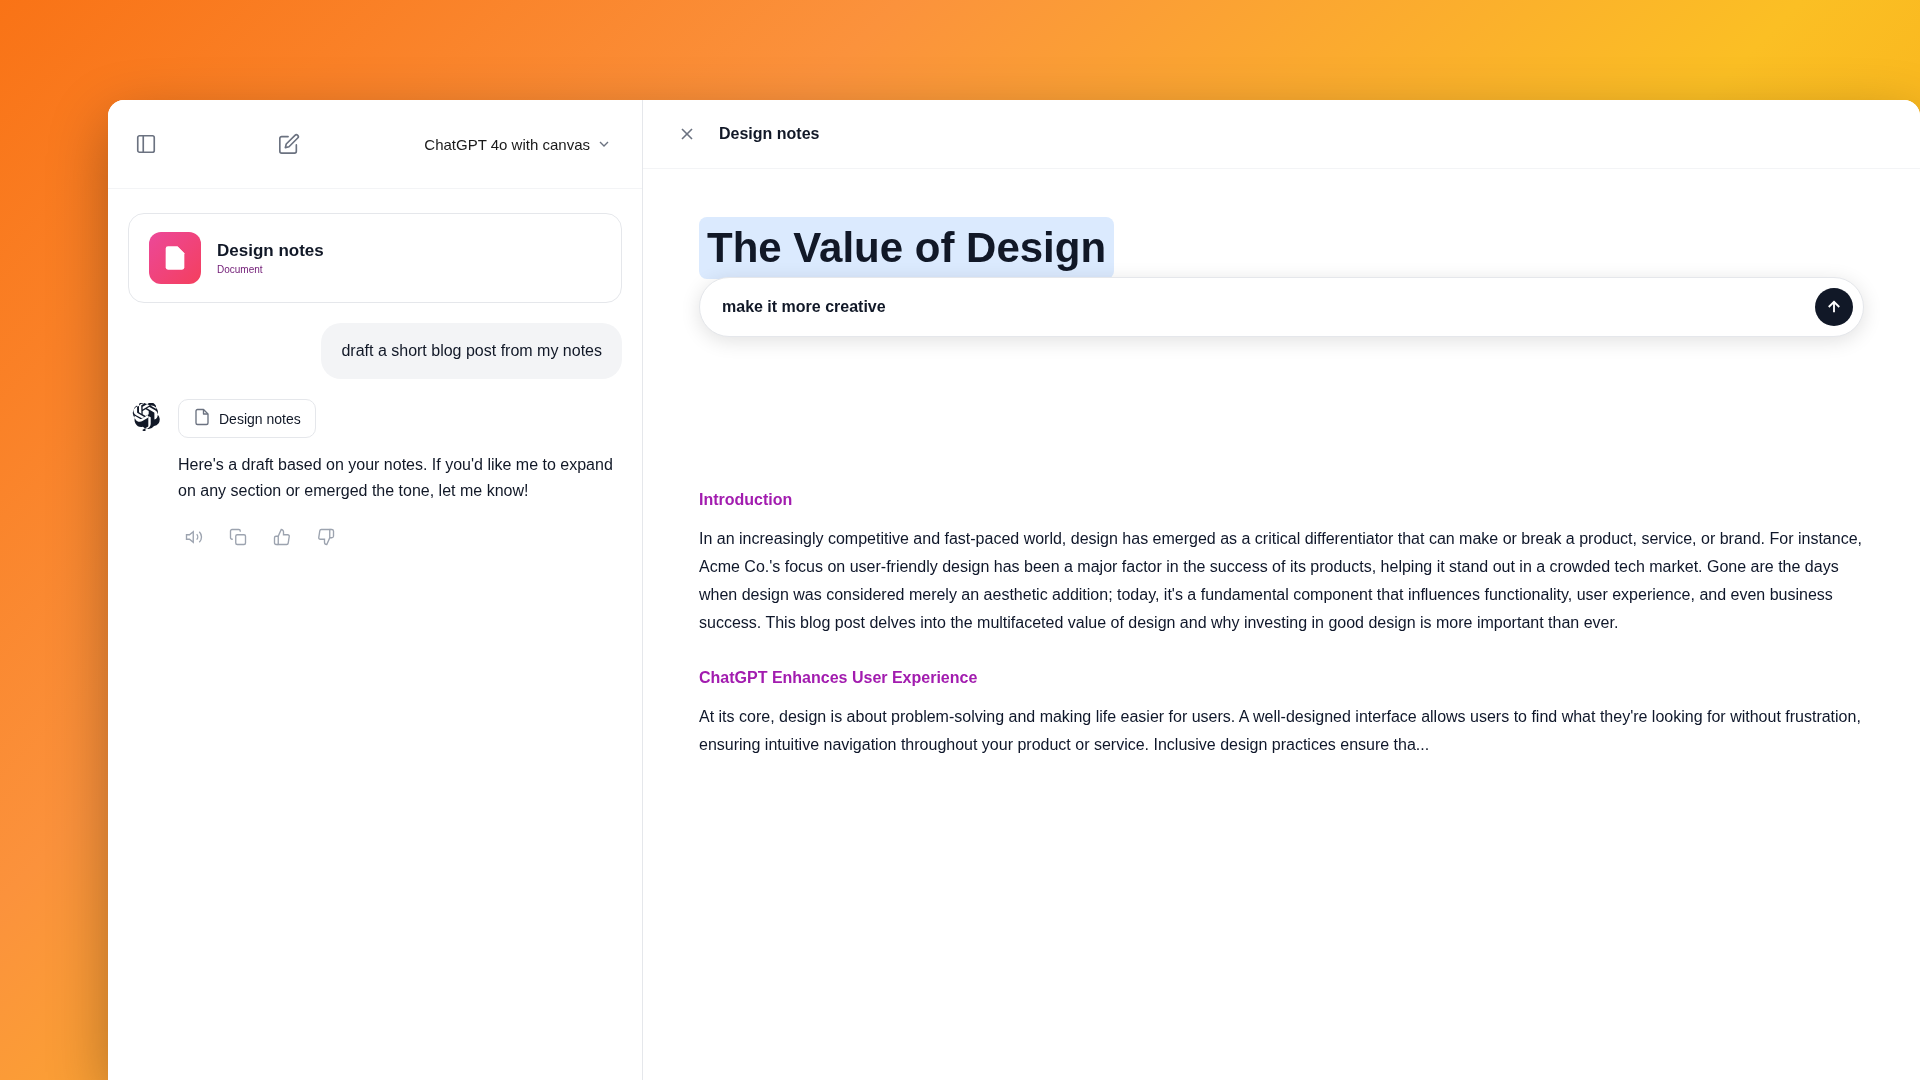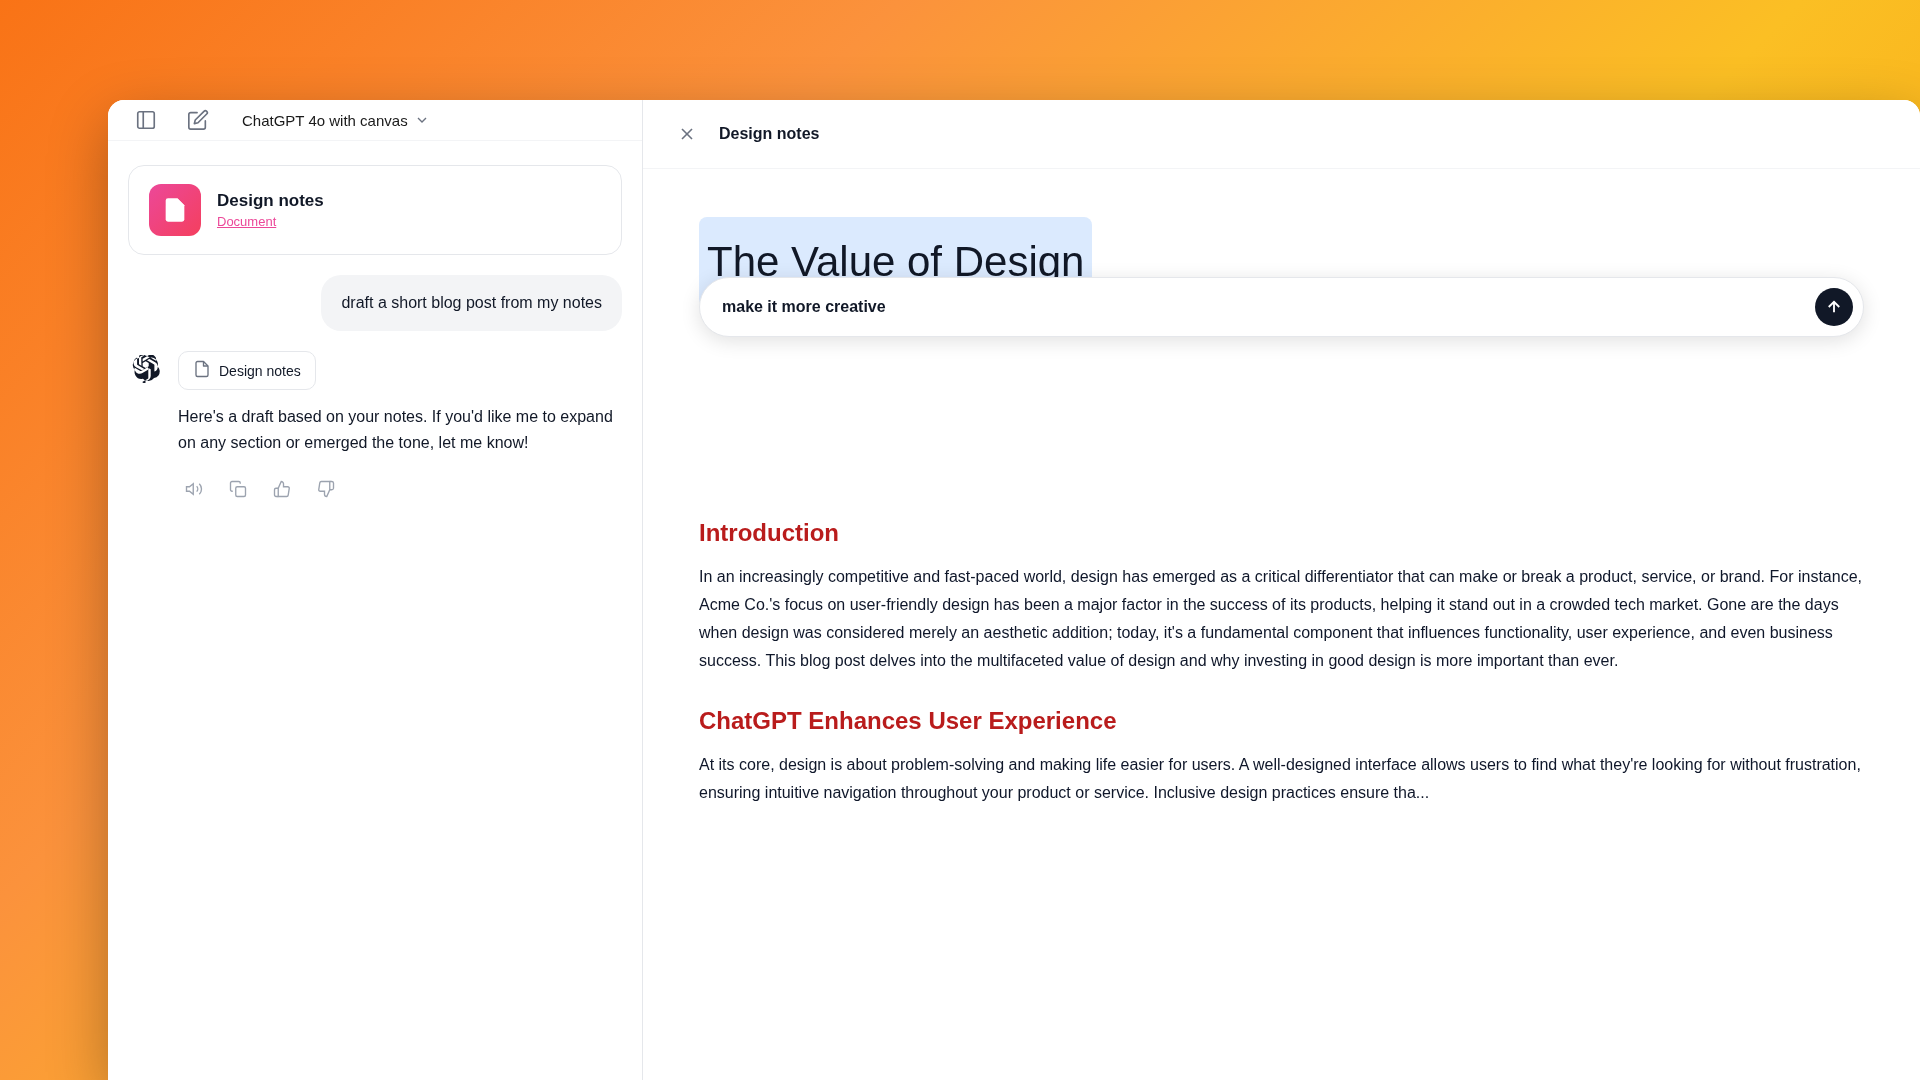--- a/index.html
+++ b/index.html
@@ -42,23 +42,24 @@
       border-right: 1px solid #e5e7eb;
       display: flex;
       flex-direction: column;
       background: #ffffff;
     }
 
     
     .chat-header {
       display: flex;
       align-items: center;
-      padding: 2px 20px;
+      padding: 26px 20px;
       gap: 16px;
       border-bottom: 1px solid #f3f4f6;
+      justify-content: space-between;
     }
 
     .header-icon {
       width: 36px;
       height: 36px;
       display: flex;
       align-items: center;
       justify-content: center;
       cursor: pointer;
       border-radius: 8px;
@@ -140,23 +141,22 @@
       gap: 3px;
     }
 
     .doc-title {
       font-size: 17px;
       font-weight: 700;
       color: #111827;
     }
 
     .doc-type {
-      font-size: 13px;
-      color: #ec4899;
-      text-decoration: underline;
+      font-size: 10px;
+      color: #701a75;
     }
 
     
     .user-message {
       align-self: flex-end;
       background: #f3f4f6;
       border-radius: 20px;
       padding: 16px 20px;
       max-width: 380px;
       font-size: 16px;
@@ -294,27 +294,27 @@
     
     .canvas-content {
       flex: 1;
       overflow-y: auto;
       padding: 48px 56px;
       position: relative;
     }
 
     .doc-heading {
       font-size: 42px;
-      font-weight: 400;
+      font-weight: 700;
       color: #111827;
       margin-bottom: 32px;
       line-height: 1.2;
       background: #dbeafe;
       display: inline-block;
-      padding: 20px 8px;
+      padding: 6px 8px;
       border-radius: 8px;
     }
 
     
     .floating-input-container {
       position: absolute;
       top: 108px;
       left: 56px;
       right: 56px;
       display: flex;
@@ -352,23 +352,23 @@
 
     .send-btn svg {
       width: 18px;
       height: 18px;
       stroke: white;
       fill: none;
       stroke-width: 2.5;
     }
 
     .section-heading {
-      font-size: 24px;
+      font-size: 16px;
       font-weight: 700;
-      color: #b91c1c;
+      color: #a21caf;
       margin-bottom: 16px;
       margin-top: 32px;
     }
 
     .body-text {
       font-size: 16px;
       color: #0f172a;
       line-height: 1.75;
       margin-bottom: 12px;
     }

